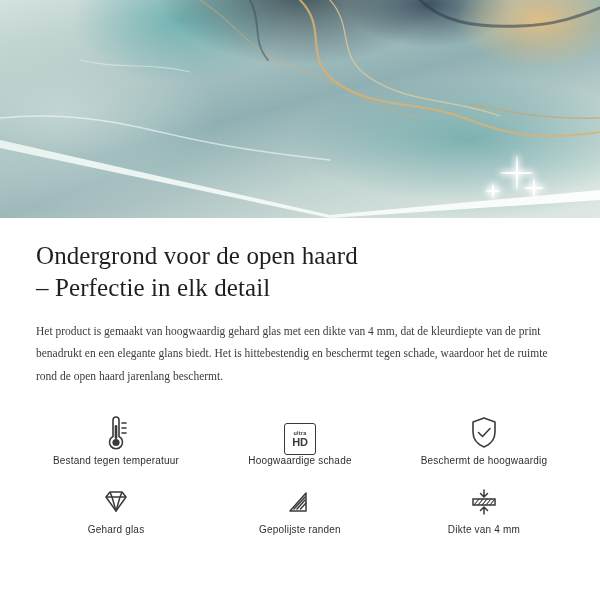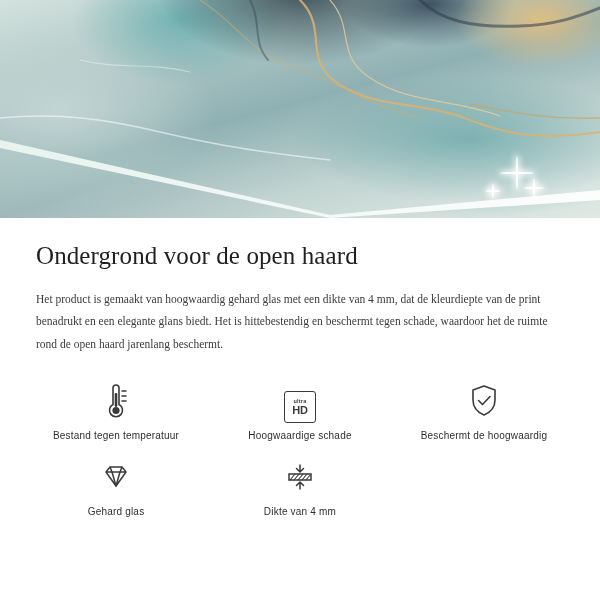--- a/index.html
+++ b/index.html
@@ -146,21 +146,21 @@
     align-items: center;
     justify-content: flex-start;
   }
   .feature-icon {
     height: 44px;
     display: flex;
     align-items: flex-end;
     justify-content: center;
   }
   .feature-label {
-    margin-top: 7px;
+    margin-top: 0;
     font-size: 10px;
     color: #2e2e2e;
     text-align: center;
     letter-spacing: 0.2px;
   }
   .hd-box {
     width: 30px;
     height: 30px;
     border: 1.6px solid #3a3a3a;
     border-radius: 3px;
@@ -214,20 +214,21 @@
     <div class="glass-edge"></div>
 
     <div class="sparkle sparkle-a"></div>
     <div class="sparkle sparkle-b"></div>
     <div class="sparkle sparkle-c"></div>
   </div>
 
   <div class="content">
     <h1 class="headline">
       <span>Ondergrond voor de open haard</span>
+      <span class="l2">– Perfectie in elk detail</span>
     </h1>
     <p class="body-text">Het product is gemaakt van hoogwaardig gehard glas met een dikte van 4 mm, dat de kleurdiepte van de print benadrukt en een elegante glans biedt. Het is hittebestendig en beschermt tegen schade, waardoor het de ruimte rond de open haard jarenlang beschermt.</p>
   </div>
 
   <div class="features">
 
     <div class="feature">
       <div class="feature-icon">
         <svg width="44" height="44" viewBox="0 0 44 44" fill="none" stroke="#3a3a3a" stroke-width="1.6" stroke-linecap="round">
           <path d="M19 9a3 3 0 0 1 6 0v16.5a6.5 6.5 0 1 1-6 0V9z"></path>
@@ -262,20 +263,30 @@
     <div class="feature">
       <div class="feature-icon">
         <svg width="44" height="44" viewBox="0 0 44 44" fill="none" stroke="#3a3a3a" stroke-width="1.5" stroke-linejoin="round">
           <path d="M12 17l4-5h12l4 5-10 14L12 17z"></path>
           <path d="M12 17h20M16 12l2 5 4 14 4-14 2-5"></path>
         </svg>
       </div>
       <div class="feature-label">Gehard glas</div>
     </div>
 
+    <div class="feature">
+      <div class="feature-icon">
+        <svg width="44" height="44" viewBox="0 0 44 44" fill="none" stroke="#3a3a3a" stroke-width="1.5" stroke-linejoin="round" stroke-linecap="round">
+          <path d="M12 31V15h16v16H12z" opacity="0"></path>
+          <path d="M12 31h16V13L12 31z"></path>
+          <path d="M19 29l8-9M22.5 29l5.5-6M16 29l11-12"></path>
+        </svg>
+      </div>
+      <div class="feature-label">Gepolijste randen</div>
+    </div>
 
     <div class="feature">
       <div class="feature-icon">
         <svg width="44" height="44" viewBox="0 0 44 44" fill="none" stroke="#3a3a3a" stroke-width="1.5" stroke-linecap="round">
           <path d="M22 10v6M18.5 13.5L22 17l3.5-3.5"></path>
           <rect x="11" y="19" width="22" height="6" stroke="#3a3a3a"></rect>
           <path d="M12 25l5-6M16 25l5-6M20 25l5-6M24 25l5-6M28 25l4-5" stroke-width="1.1"></path>
           <path d="M22 34v-6M18.5 30.5L22 27l3.5 3.5"></path>
         </svg>
       </div>

